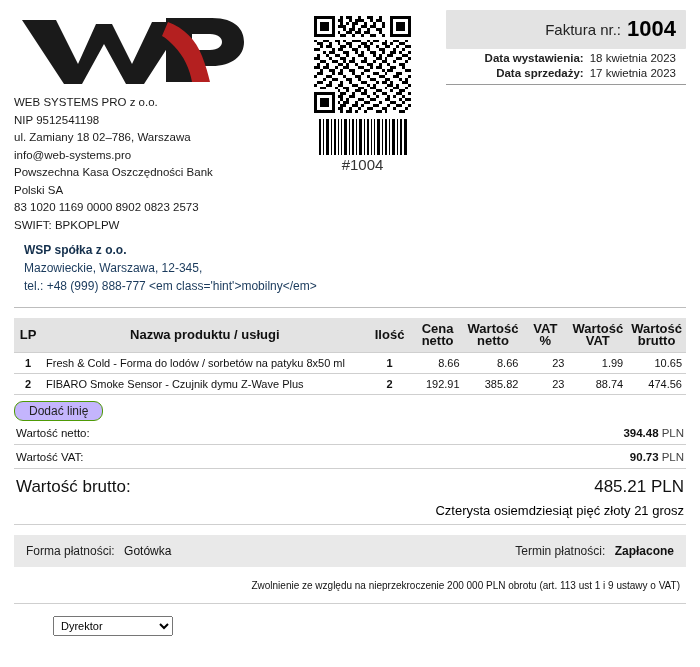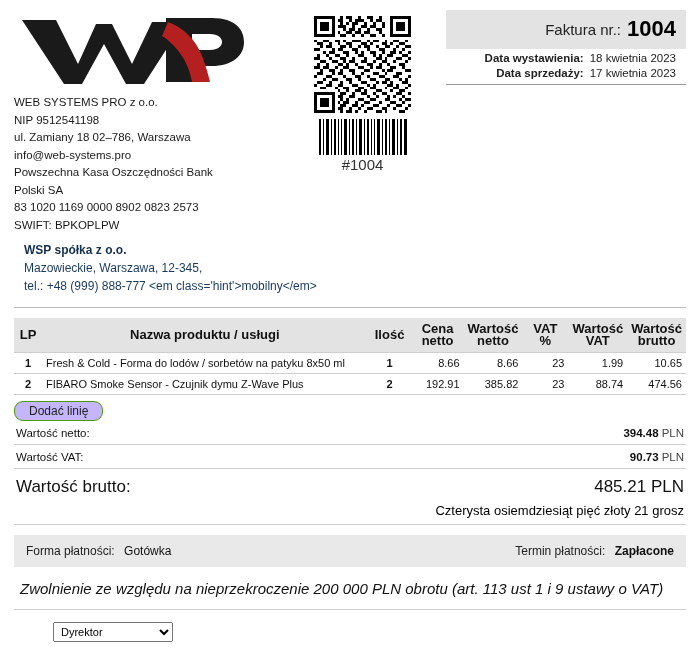--- a/index.html
+++ b/index.html
@@ -188,25 +188,25 @@
     align-items: center;
     font-size: 12px;
     padding: 9px 12px;
     margin-top: 10px;
   }
   .pay .k { color: #222; }
   .pay .v { margin-left: 6px; }
   .pay .vb { font-weight: bold; }
 
   .note {
-    font-size: 15px;
-    font-style: italic;
+    font-size: 10px;
     padding: 13px 6px 12px 6px;
     border-bottom: 1px solid #cfcfcf;
     color: #111;
+    text-align: right;
   }
 
   
   .footer {
     display: flex;
     align-items: flex-start;
     margin-top: 12px;
     padding: 0 4px;
     gap: 10px;
   }

